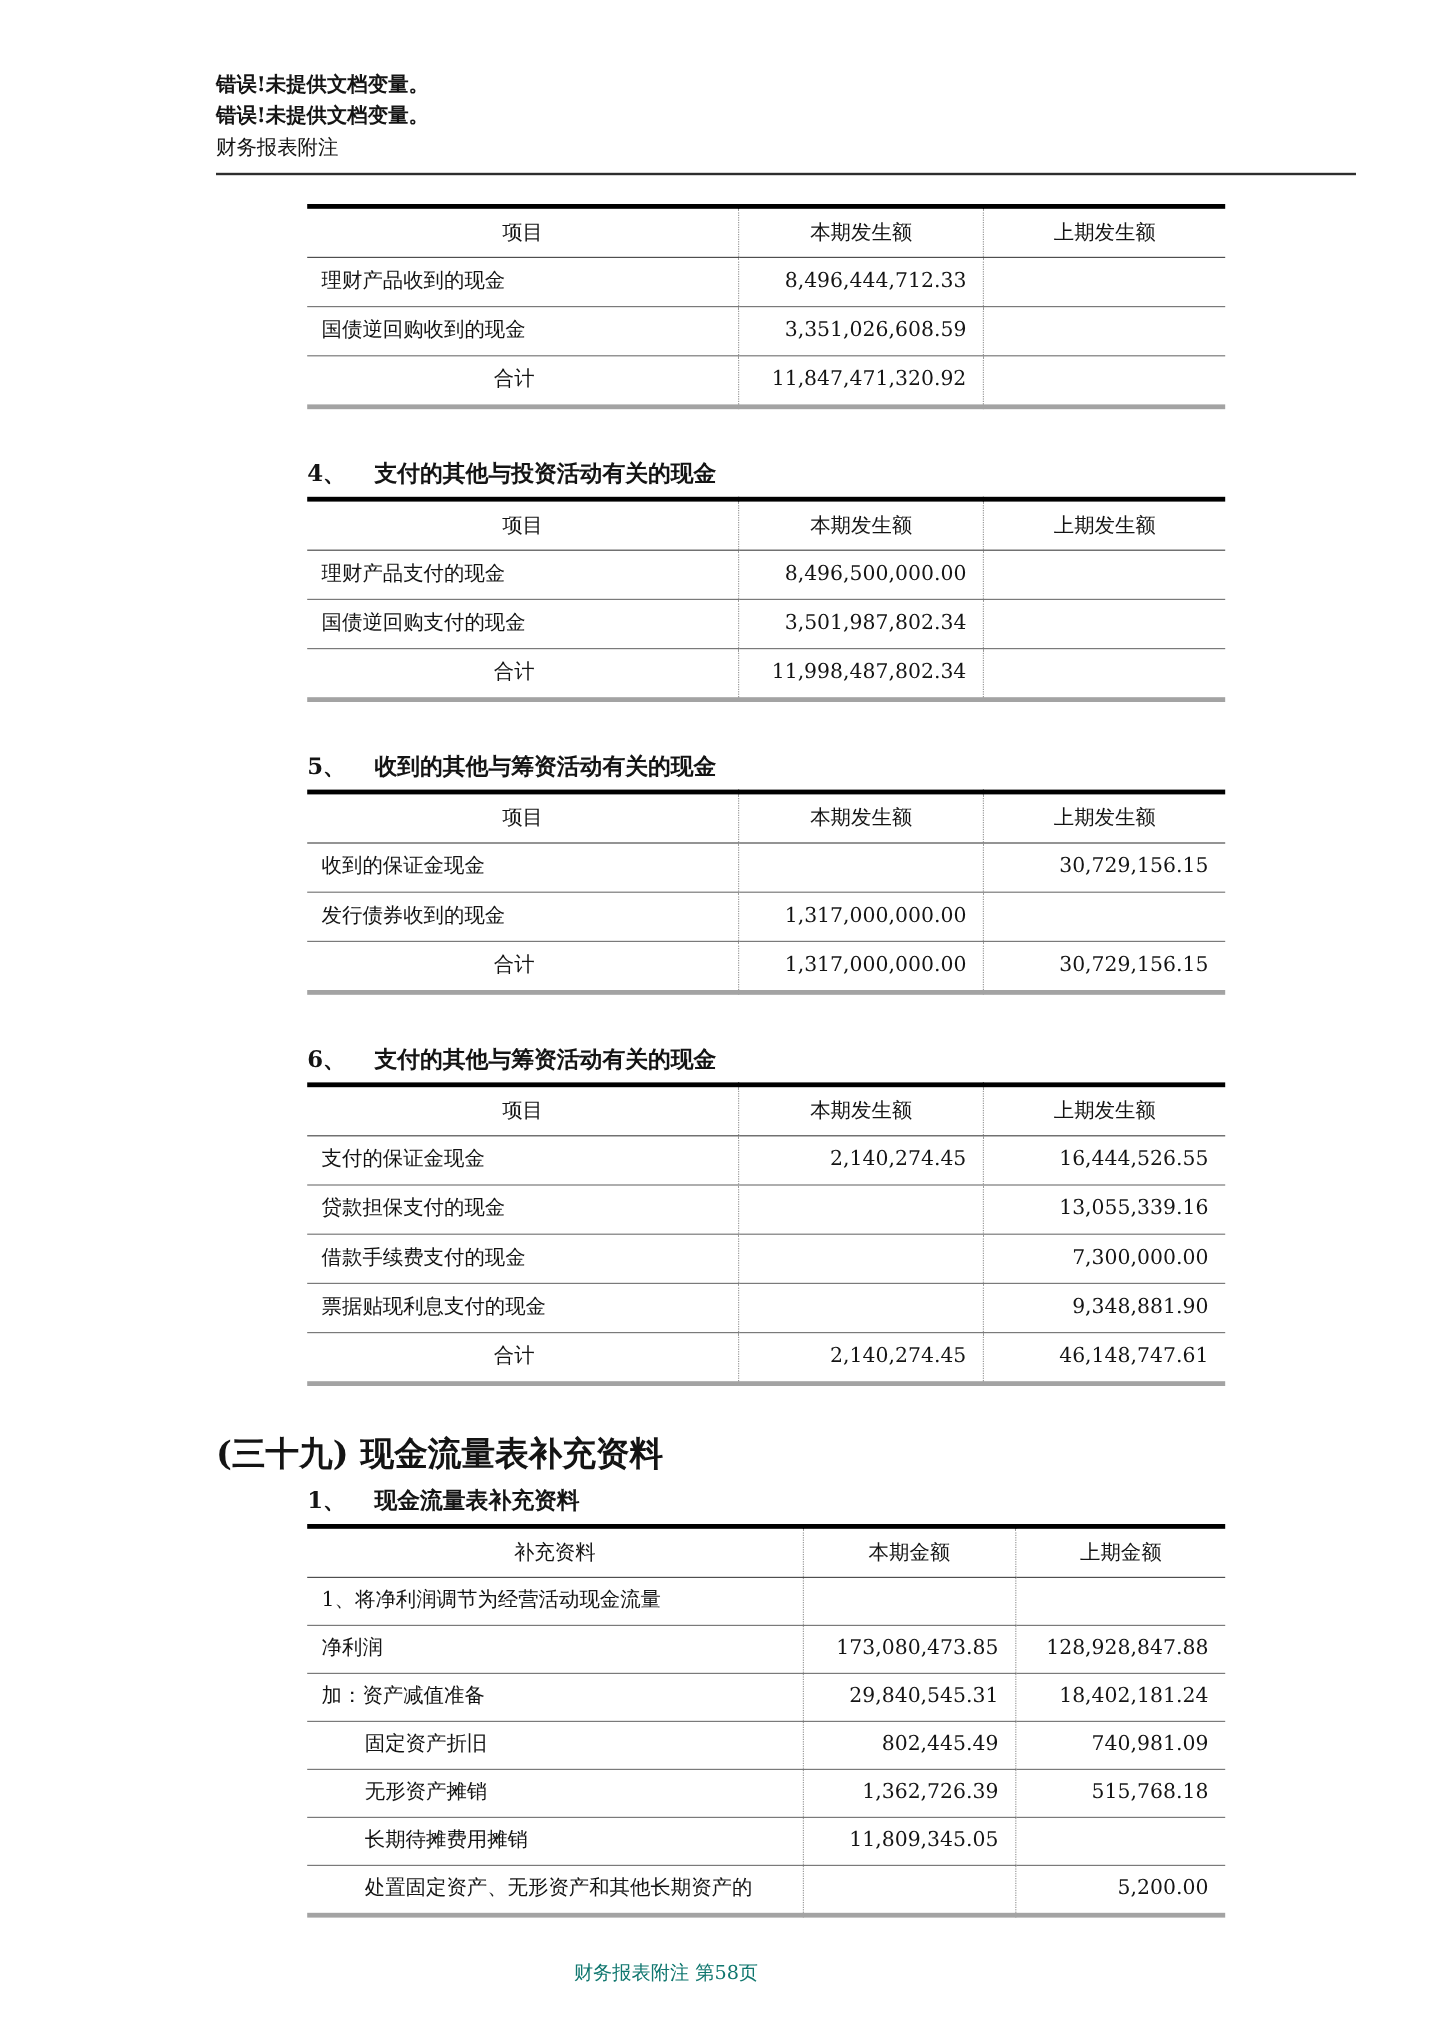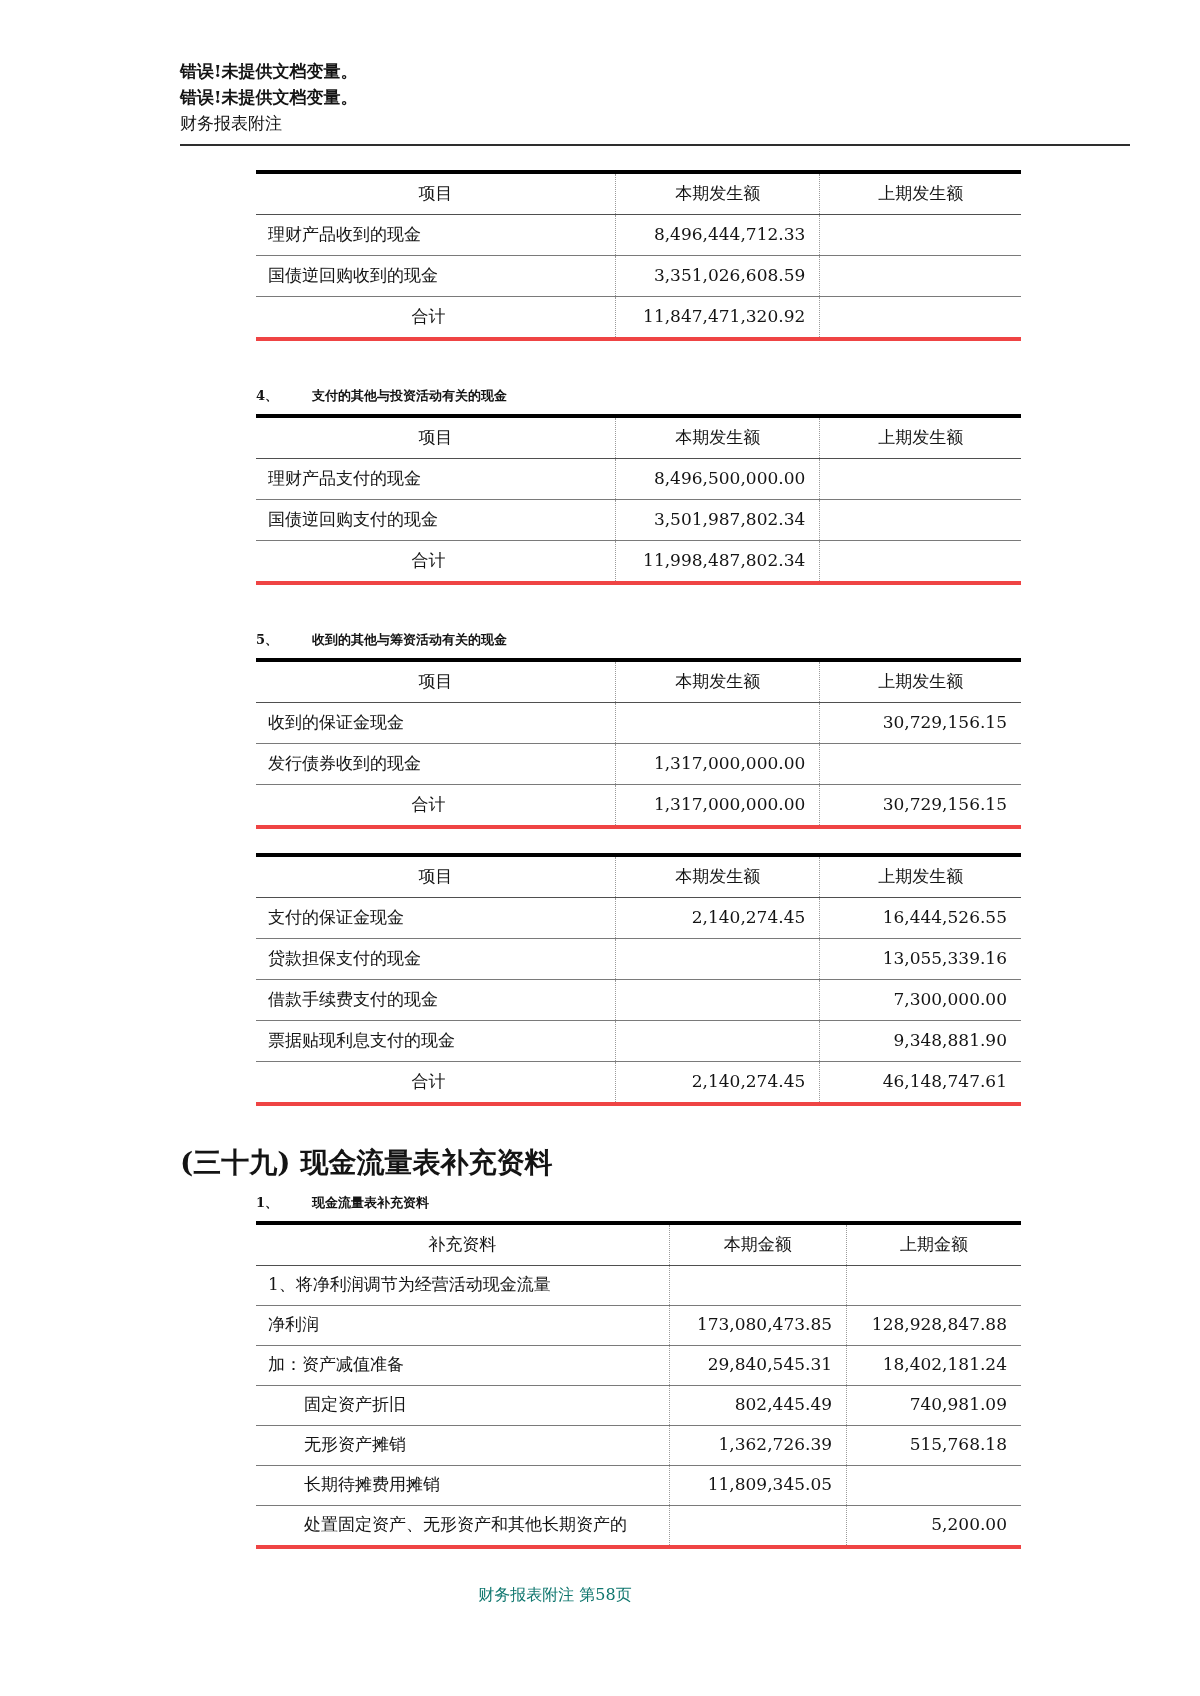--- a/index.html
+++ b/index.html
@@ -14,31 +14,31 @@
 
   
   .doc-header .h-line { font-size:17px; line-height:26px; }
   .h-bold { font-weight:bold; }
   .header-rule { border-bottom:2px solid #2e2e2e; margin-top:8px; }
 
   
   .content { margin-left:76px; width:765px; }
 
   
-  .sec-heading { font-size:13px; font-weight:bold; margin:42px 0 6px 0; line-height:25px; }
+  .sec-heading { font-size:19px; font-weight:bold; margin:42px 0 6px 0; line-height:25px; }
   .sec-num { display:inline-block; min-width:56px; }
   .heading-39 { font-size:28px; font-weight:bold; margin-top:44px; line-height:26px; }
   .heading-39 .h39-num { margin-right:10px; }
   .sub-heading { margin-top:14px; }
 
   
   table.fin-table {
     border-collapse:collapse; table-layout:fixed;
     width:765px; margin-top:24px;
-    border-top:4px solid #000; border-bottom:4px solid #ef4444;
+    border-top:4px solid #000; border-bottom:4px solid #a3a3a3;
   }
   .sec-heading + table.fin-table, .after-heading { margin-top:0; }
   th {
     font-weight:normal; font-size:17px; text-align:center;
     padding:8px 4px 9px 4px; border-bottom:1px solid #4f4f4f;
   }
   td { font-size:17px; line-height:17px; padding:11px 14px 12px 14px; border-bottom:1px solid #7a7a7a; }
   tr:last-child td { border-bottom:none; }
   th + th, td + td { border-left:1px dotted #9a9a9a; }
   td.num { text-align:right; }
@@ -169,20 +169,23 @@
             <td class="num"></td>
           </tr>
           <tr>
             <td class="label total">合计</td>
             <td class="num">1,317,000,000.00</td>
             <td class="num">30,729,156.15</td>
           </tr>
         </tbody>
     </table>
 
+    <div class="sec-heading">
+      <span class="sec-num">6、</span><span class="sec-title">支付的其他与筹资活动有关的现金</span>
+    </div>
     <table class="fin-table std">
       <colgroup>
           <col class="c1">
           <col class="c2">
           <col class="c3">
         </colgroup>
       <thead>
           <tr>
             <th>项目</th>
             <th>本期发生额</th>

